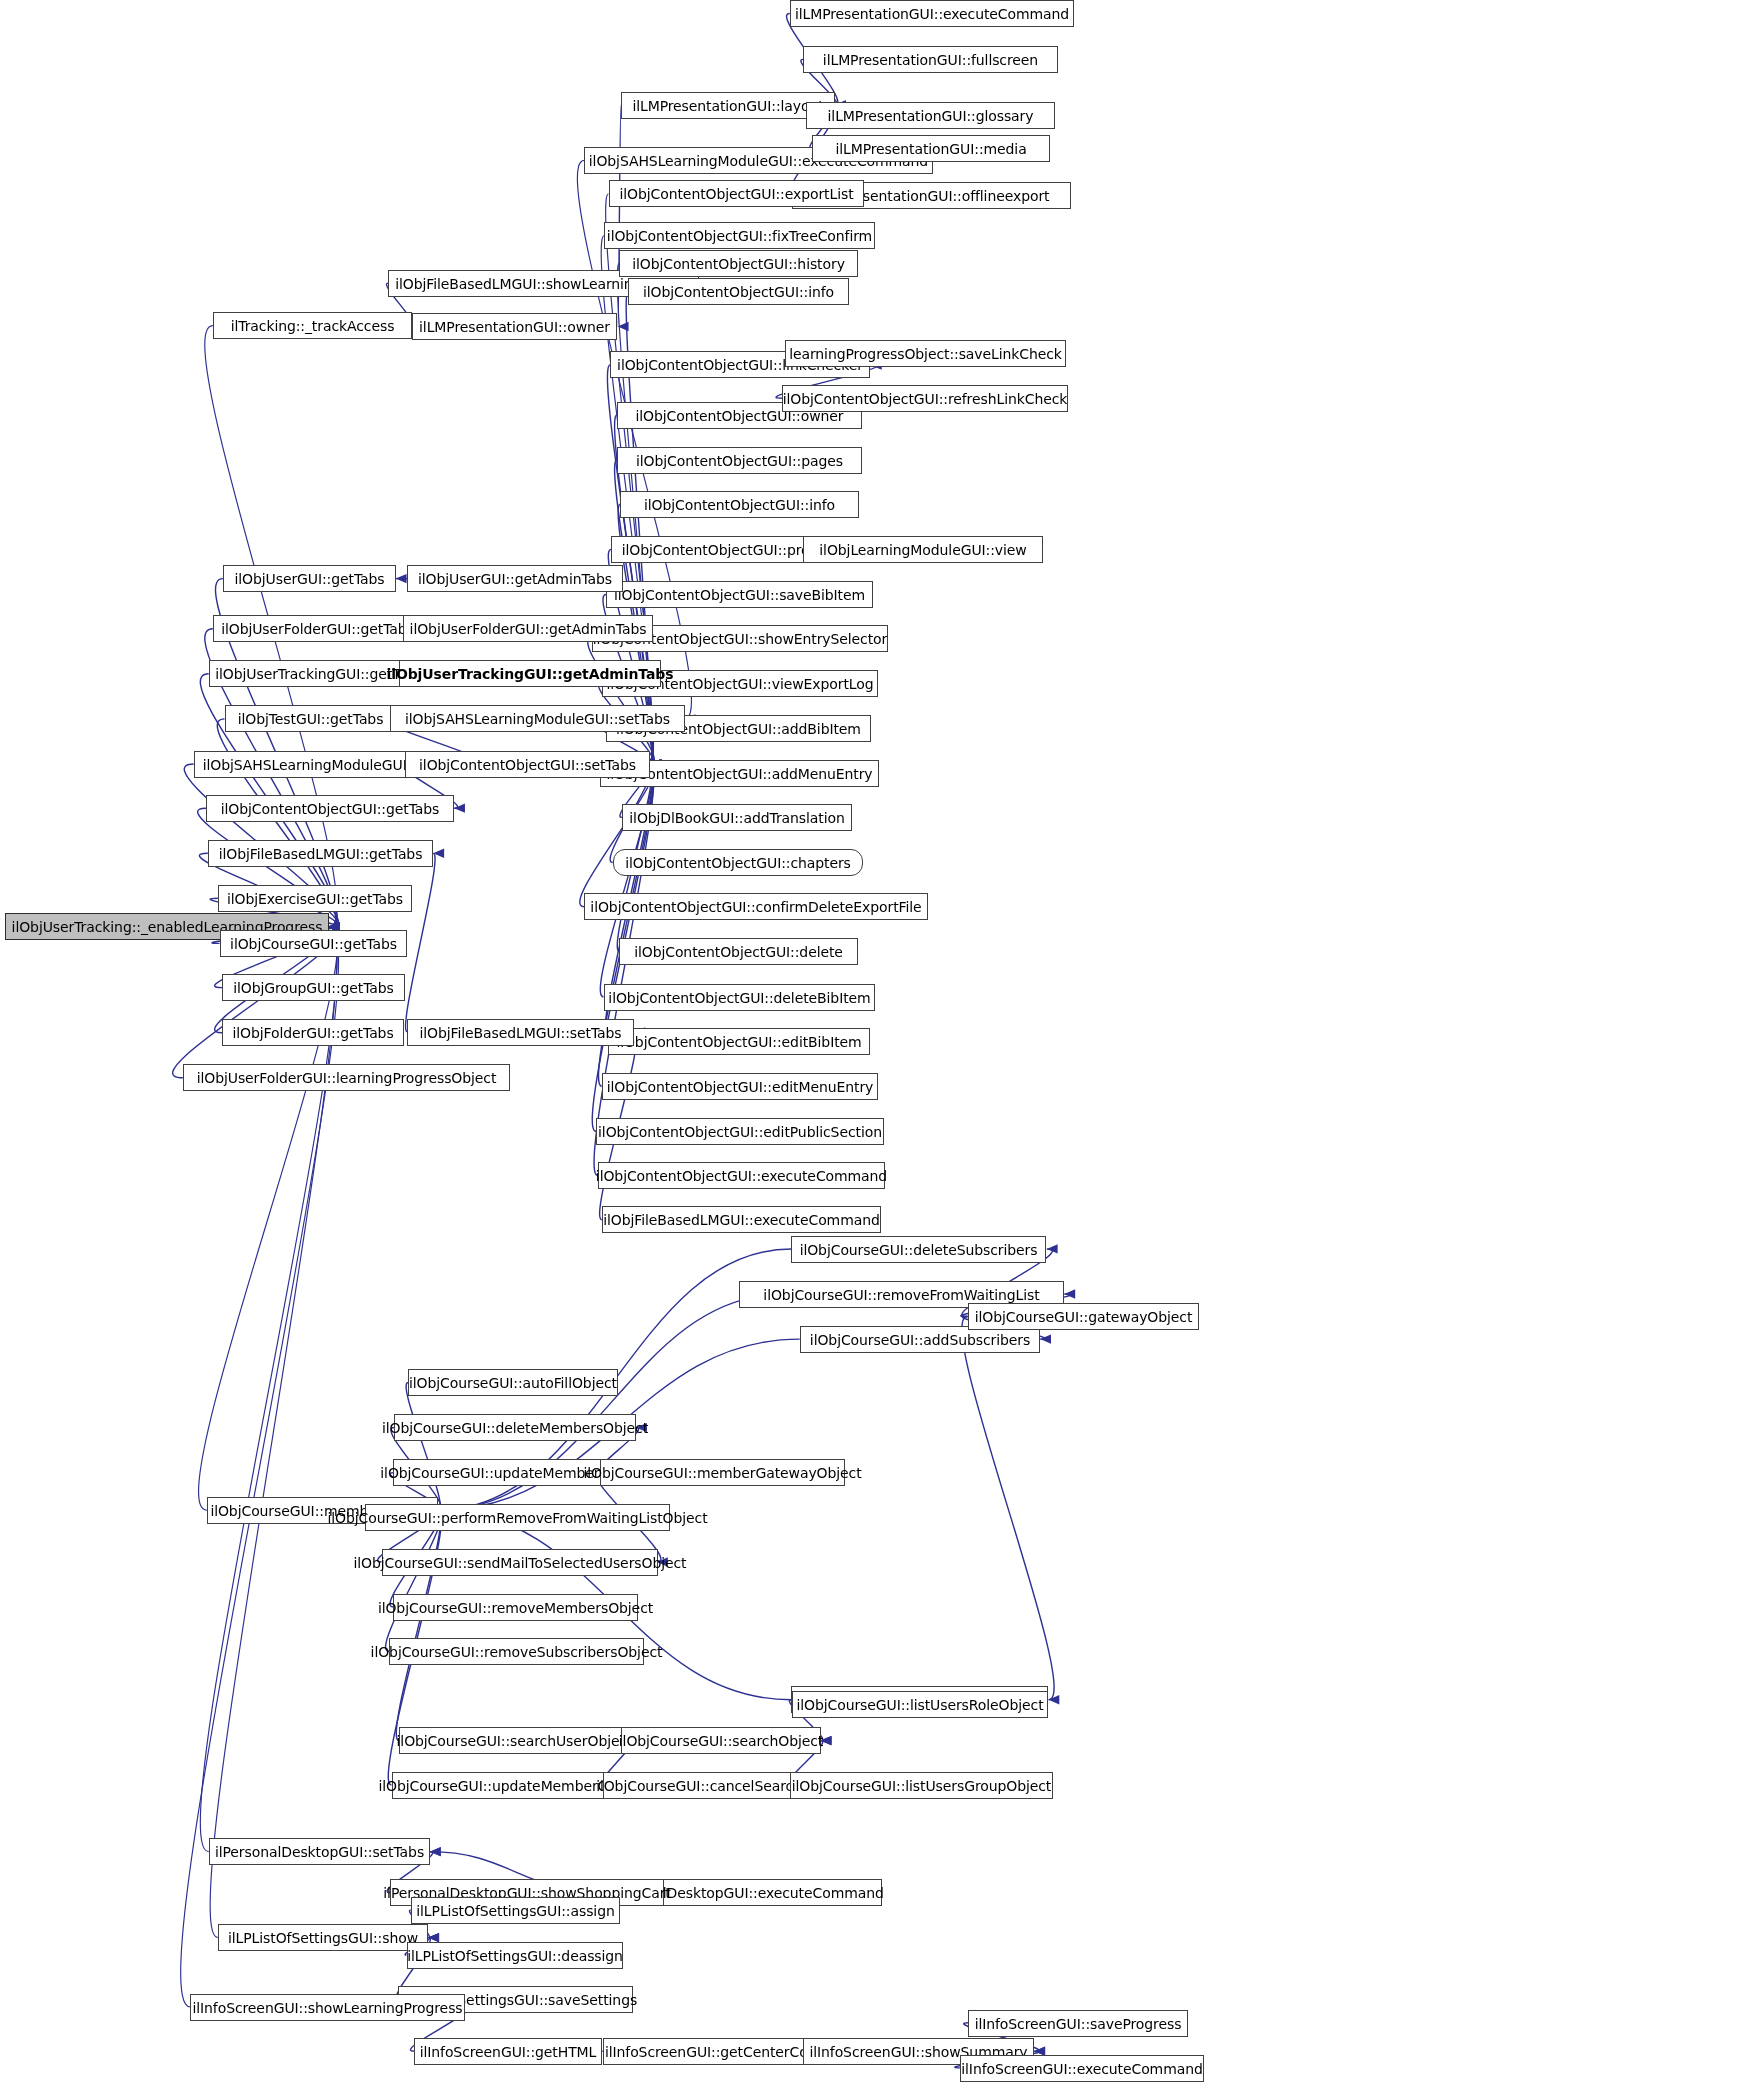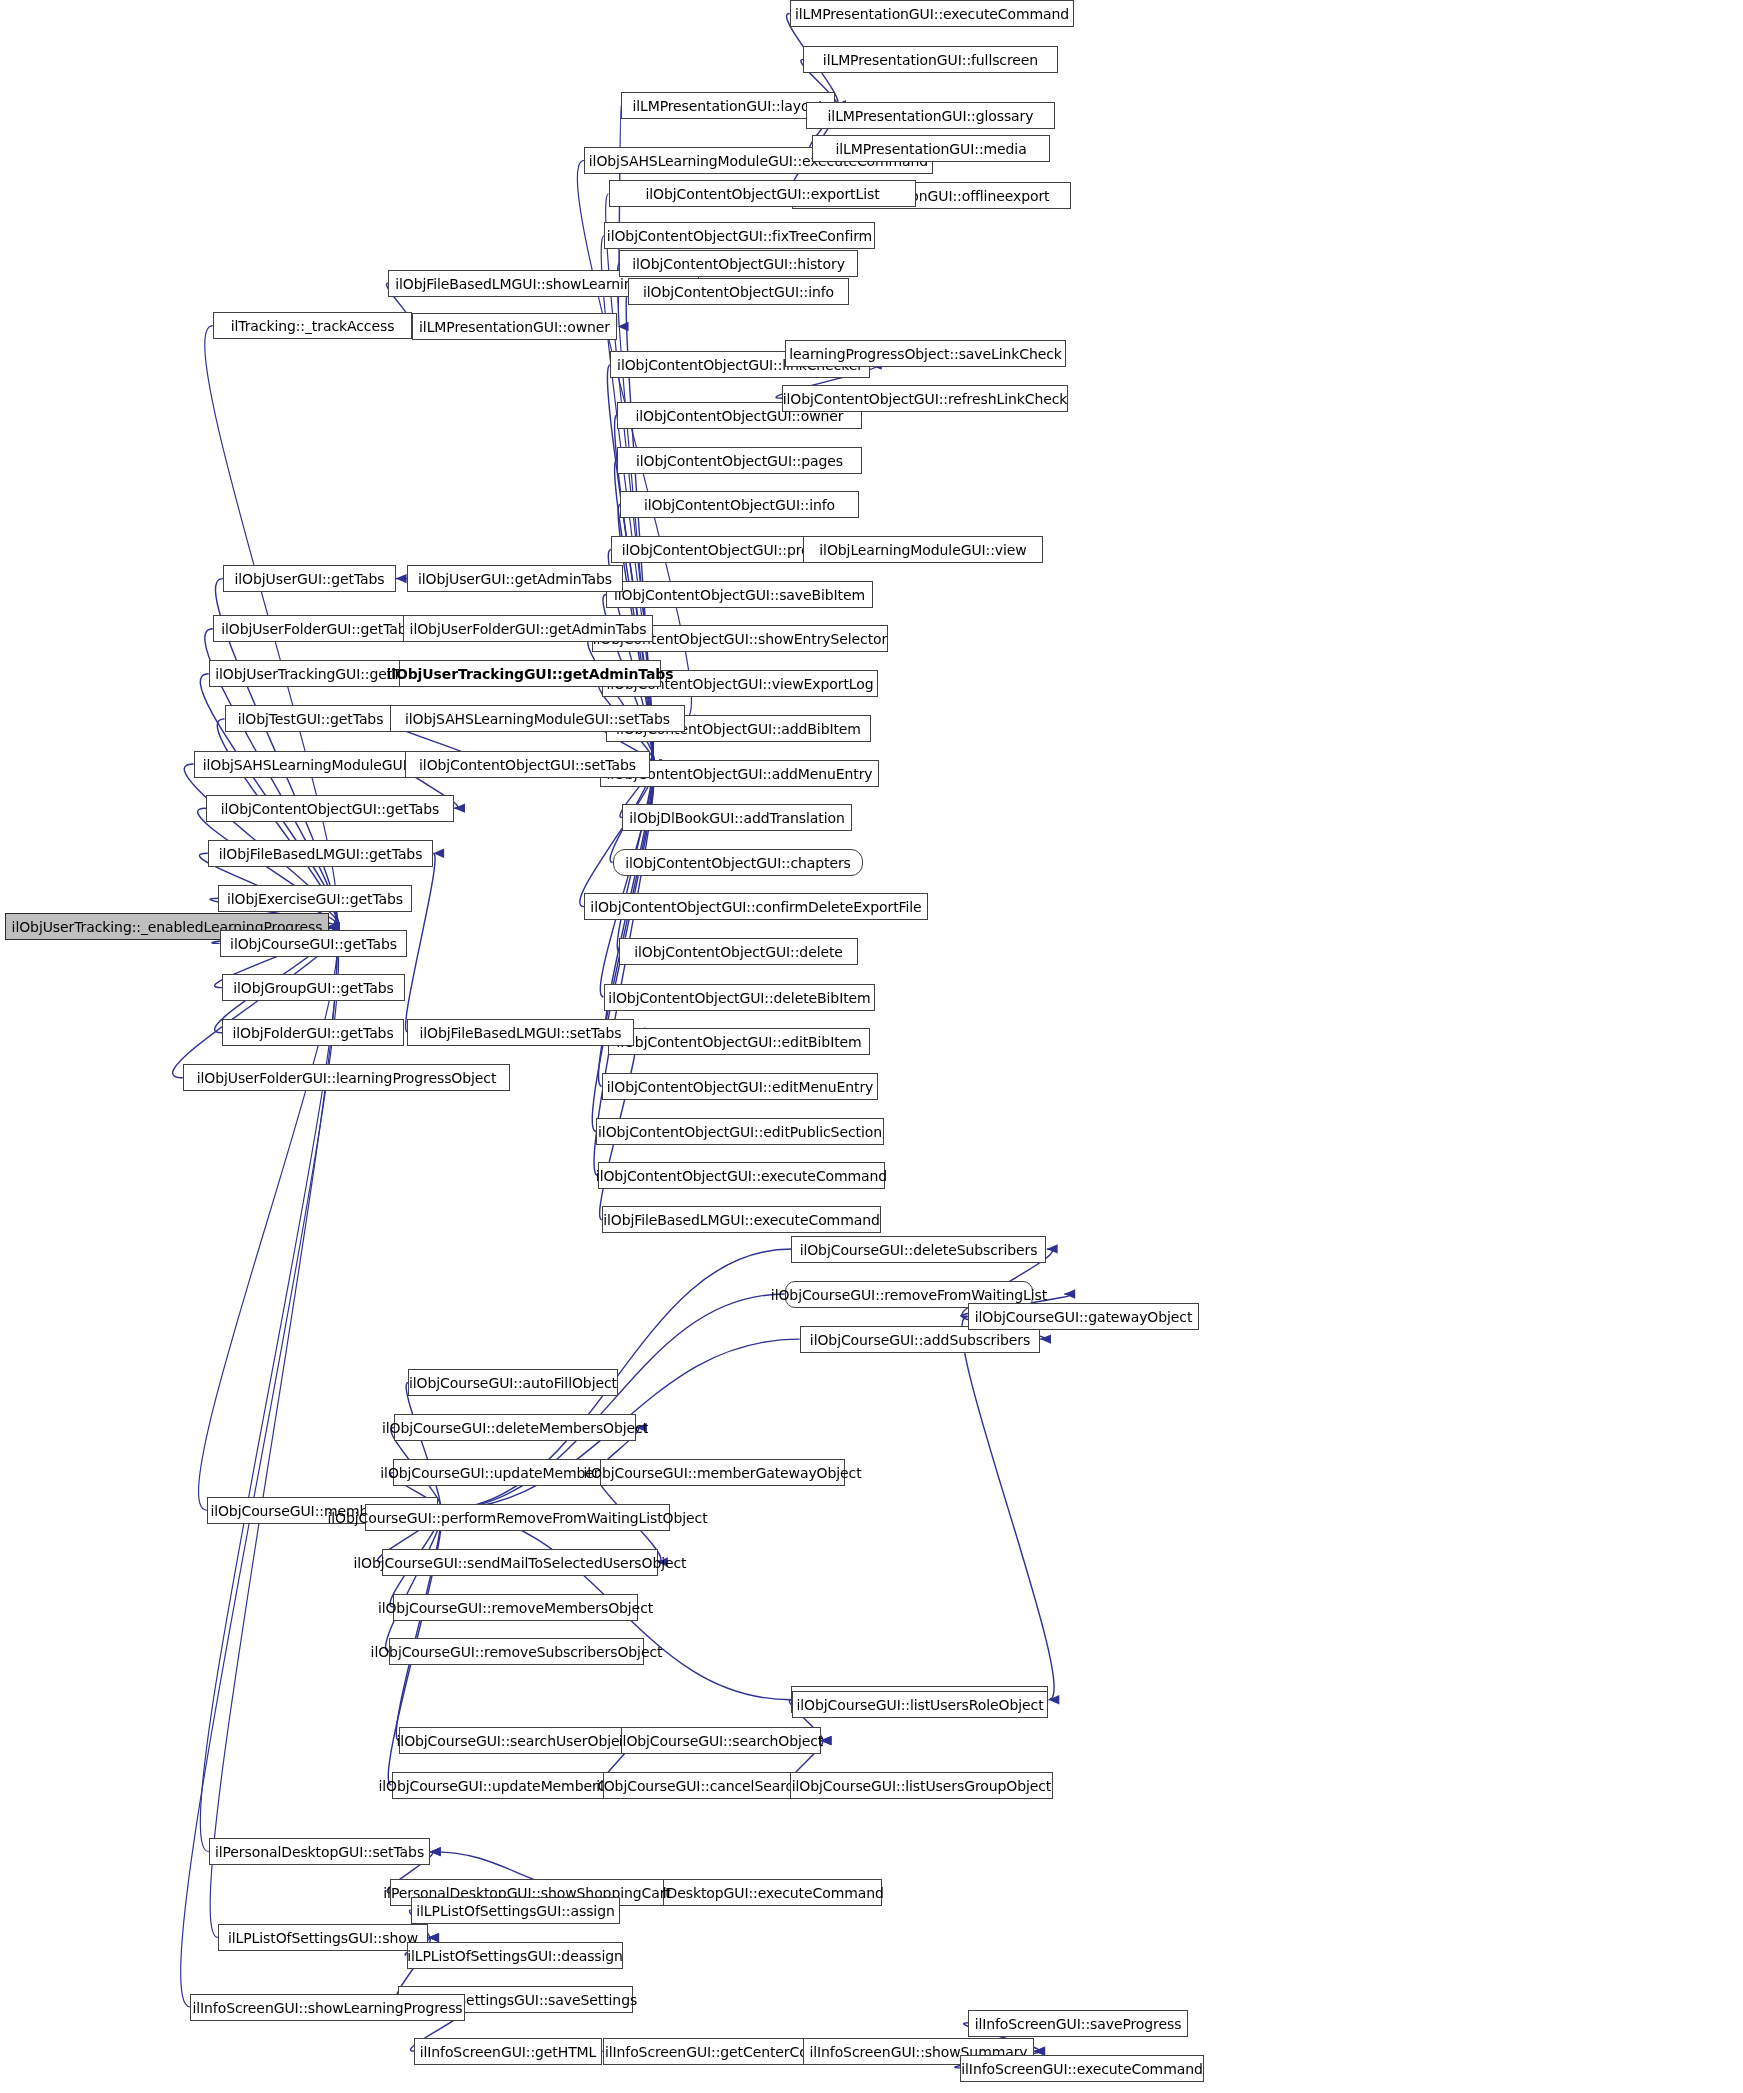--- a/index.html
+++ b/index.html
@@ -258,21 +258,21 @@
       </div>
       <div class="node" style="left: 806px; top: 102px; width: 249px;">
         <span>ilLMPresentationGUI::glossary</span>
       </div>
       <div class="node" style="left: 812px; top: 135px; width: 238px;">
         <span>ilLMPresentationGUI::media</span>
       </div>
       <div class="node" style="left: 792px; top: 182px; width: 279px;">
         <span>ilLMPresentationGUI::offlineexport</span>
       </div>
-      <div class="node" style="left: 609px; top: 180px; width: 307px;">
+      <div class="node" style="left: 609px; top: 180px; width: 255px;">
         <span>ilObjContentObjectGUI::exportList</span>
       </div>
       <div class="node" style="left: 604px; top: 222px; width: 271px;">
         <span>ilObjContentObjectGUI::fixTreeConfirm</span>
       </div>
       <div class="node" style="left: 619px; top: 250px; width: 239px;">
         <span>ilObjContentObjectGUI::history</span>
       </div>
       <div class="node" style="left: 628px; top: 278px; width: 221px;">
         <span>ilObjContentObjectGUI::info</span>
@@ -399,21 +399,21 @@
       </div>
       <div class="node" style="left: 407px; top: 1019px; width: 227px;">
         <span>ilObjFileBasedLMGUI::setTabs</span>
       </div>
       <div class="node" style="left: 207px; top: 1497px; width: 231px;">
         <span>ilObjCourseGUI::membersObject</span>
       </div>
       <div class="node" style="left: 791px; top: 1236px; width: 255px;">
         <span>ilObjCourseGUI::deleteSubscribers</span>
       </div>
-      <div class="node" style="left: 785px; top: 1281px; width: 248px; border-radius: 10px;">
+      <div class="node" style="left: 739px; top: 1281px; width: 325px;">
         <span>ilObjCourseGUI::removeFromWaitingList</span>
       </div>
       <div class="node" style="left: 800px; top: 1326px; width: 240px;">
         <span>ilObjCourseGUI::addSubscribers</span>
       </div>
       <div class="node" style="left: 968px; top: 1303px; width: 231px;">
         <span>ilObjCourseGUI::gatewayObject</span>
       </div>
       <div class="node" style="left: 408px; top: 1369px; width: 210px;">
         <span>ilObjCourseGUI::autoFillObject</span>

